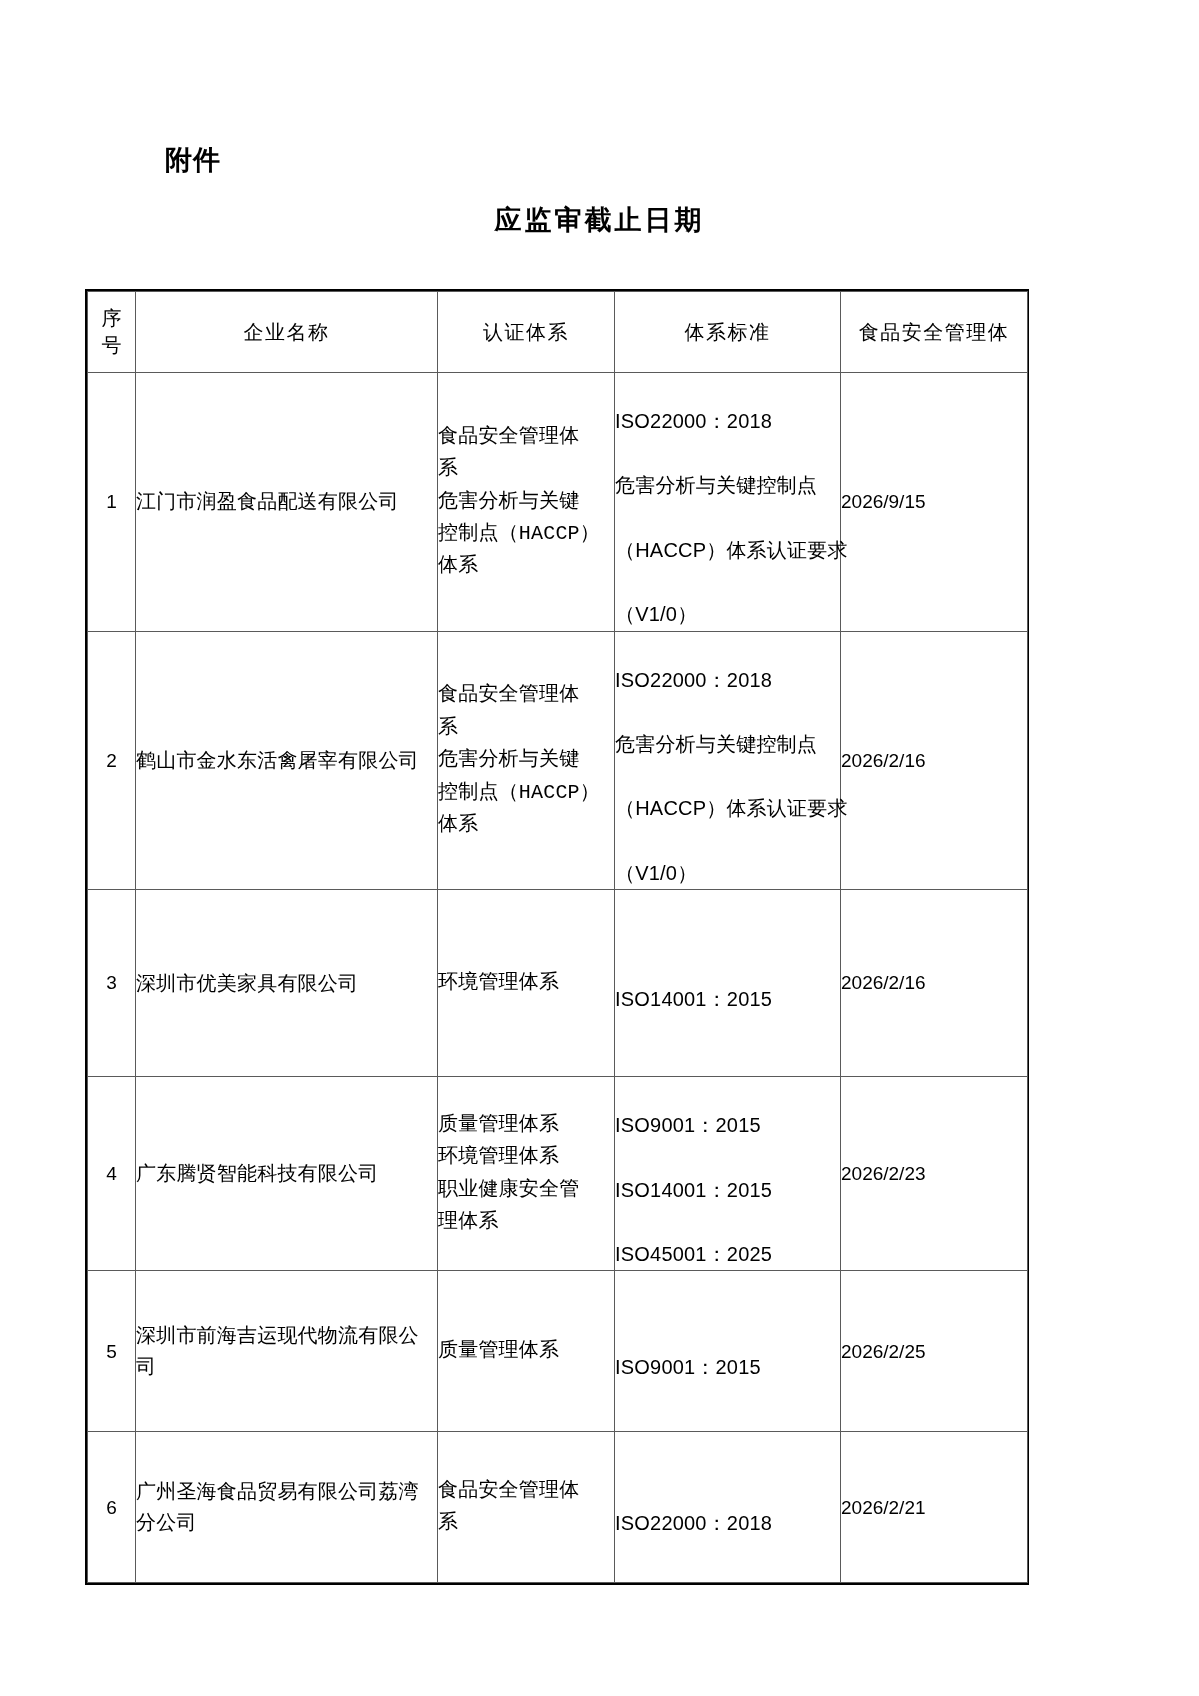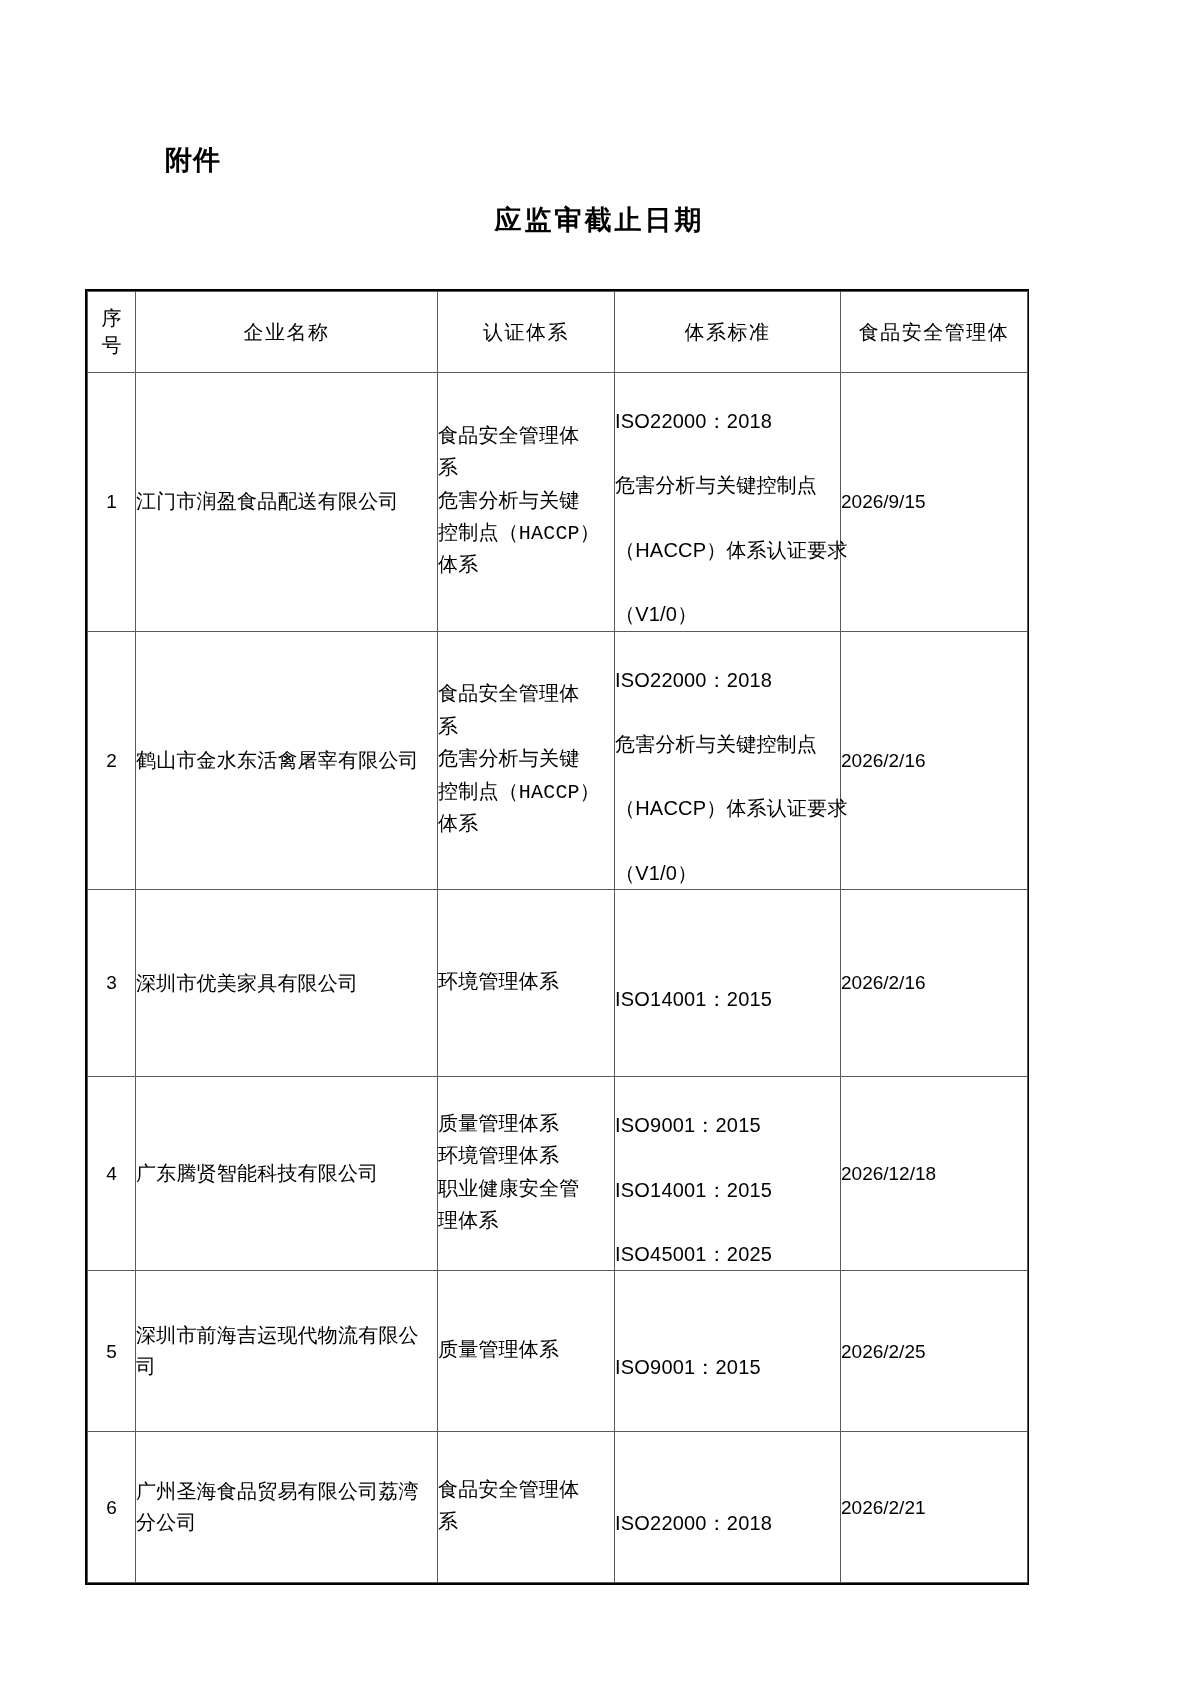--- a/index.html
+++ b/index.html
@@ -235,21 +235,21 @@
               <div>理体系</div>
             </div>
           </td>
           <td class="cell-std">
             <div class="multi std-lines">
               <div>ISO9001：2015</div>
               <div>ISO14001：2015</div>
               <div>ISO45001：2025</div>
             </div>
           </td>
-          <td class="cell-date">2026/12/18</td>
+          <td class="cell-date">2026/2/23</td>
         </tr>
 
         <tr class="r5">
           <td class="cell-no">5</td>
           <td class="cell-name">深圳市前海吉运现代物流有限公司</td>
           <td class="cell-sys">
             <div class="multi sys-lines">
               <div>质量管理体系</div>
             </div>
           </td>

